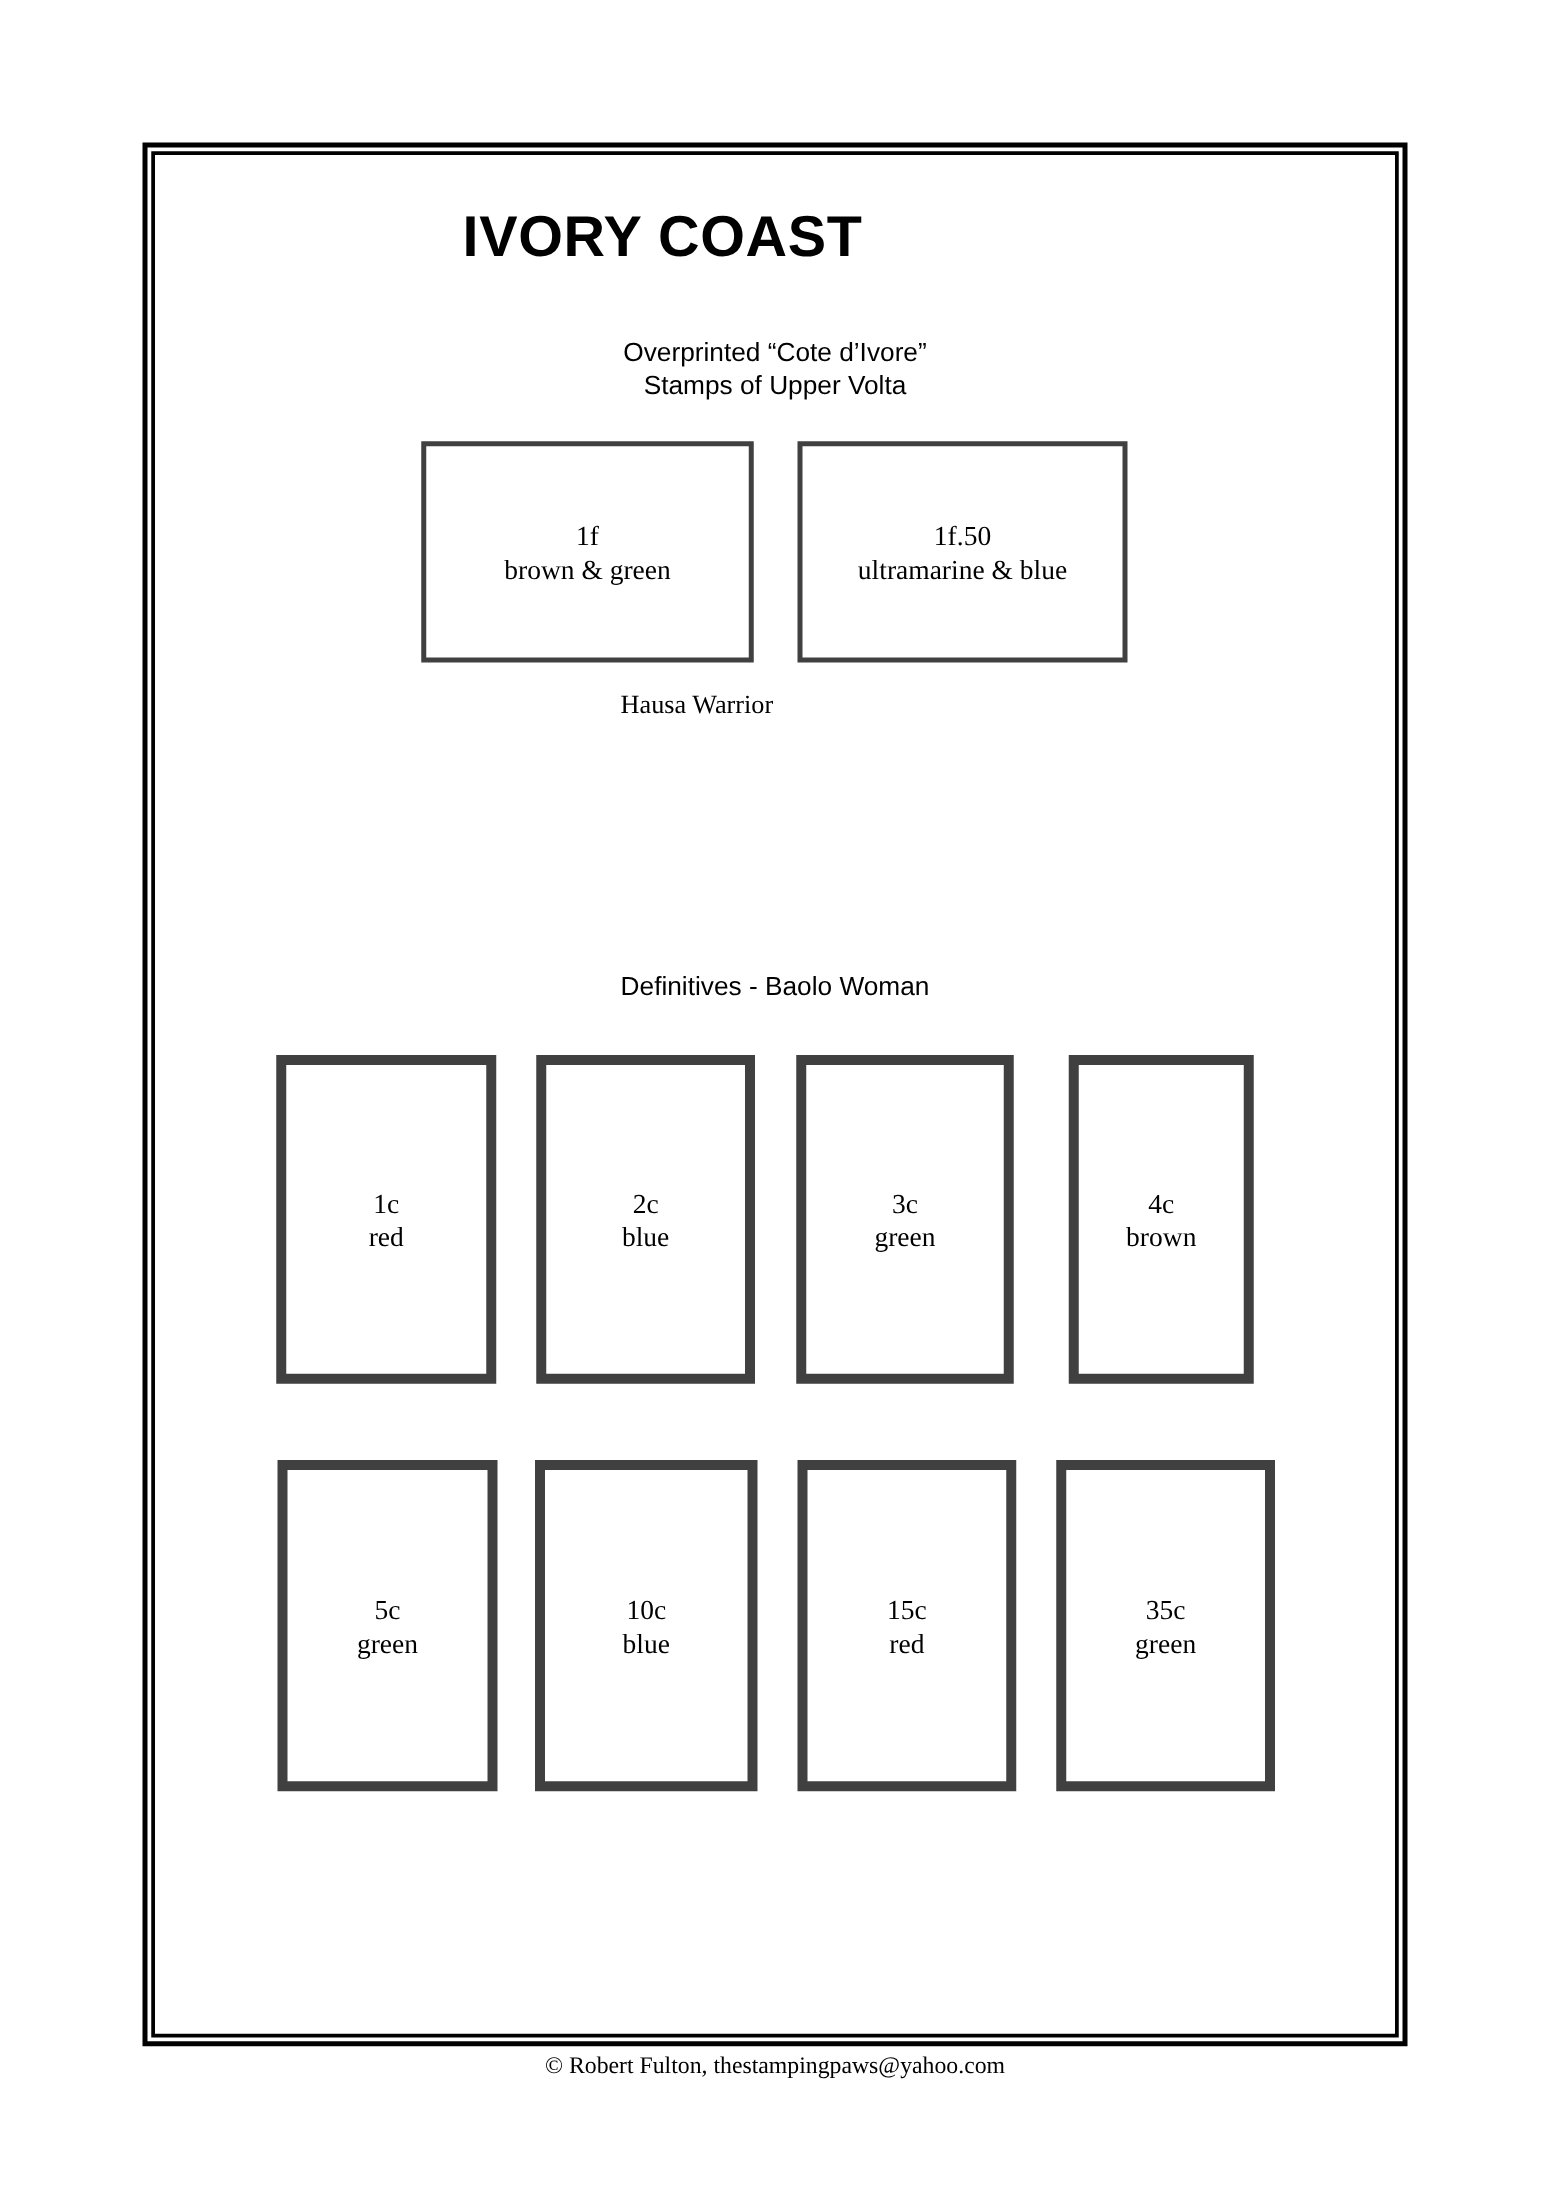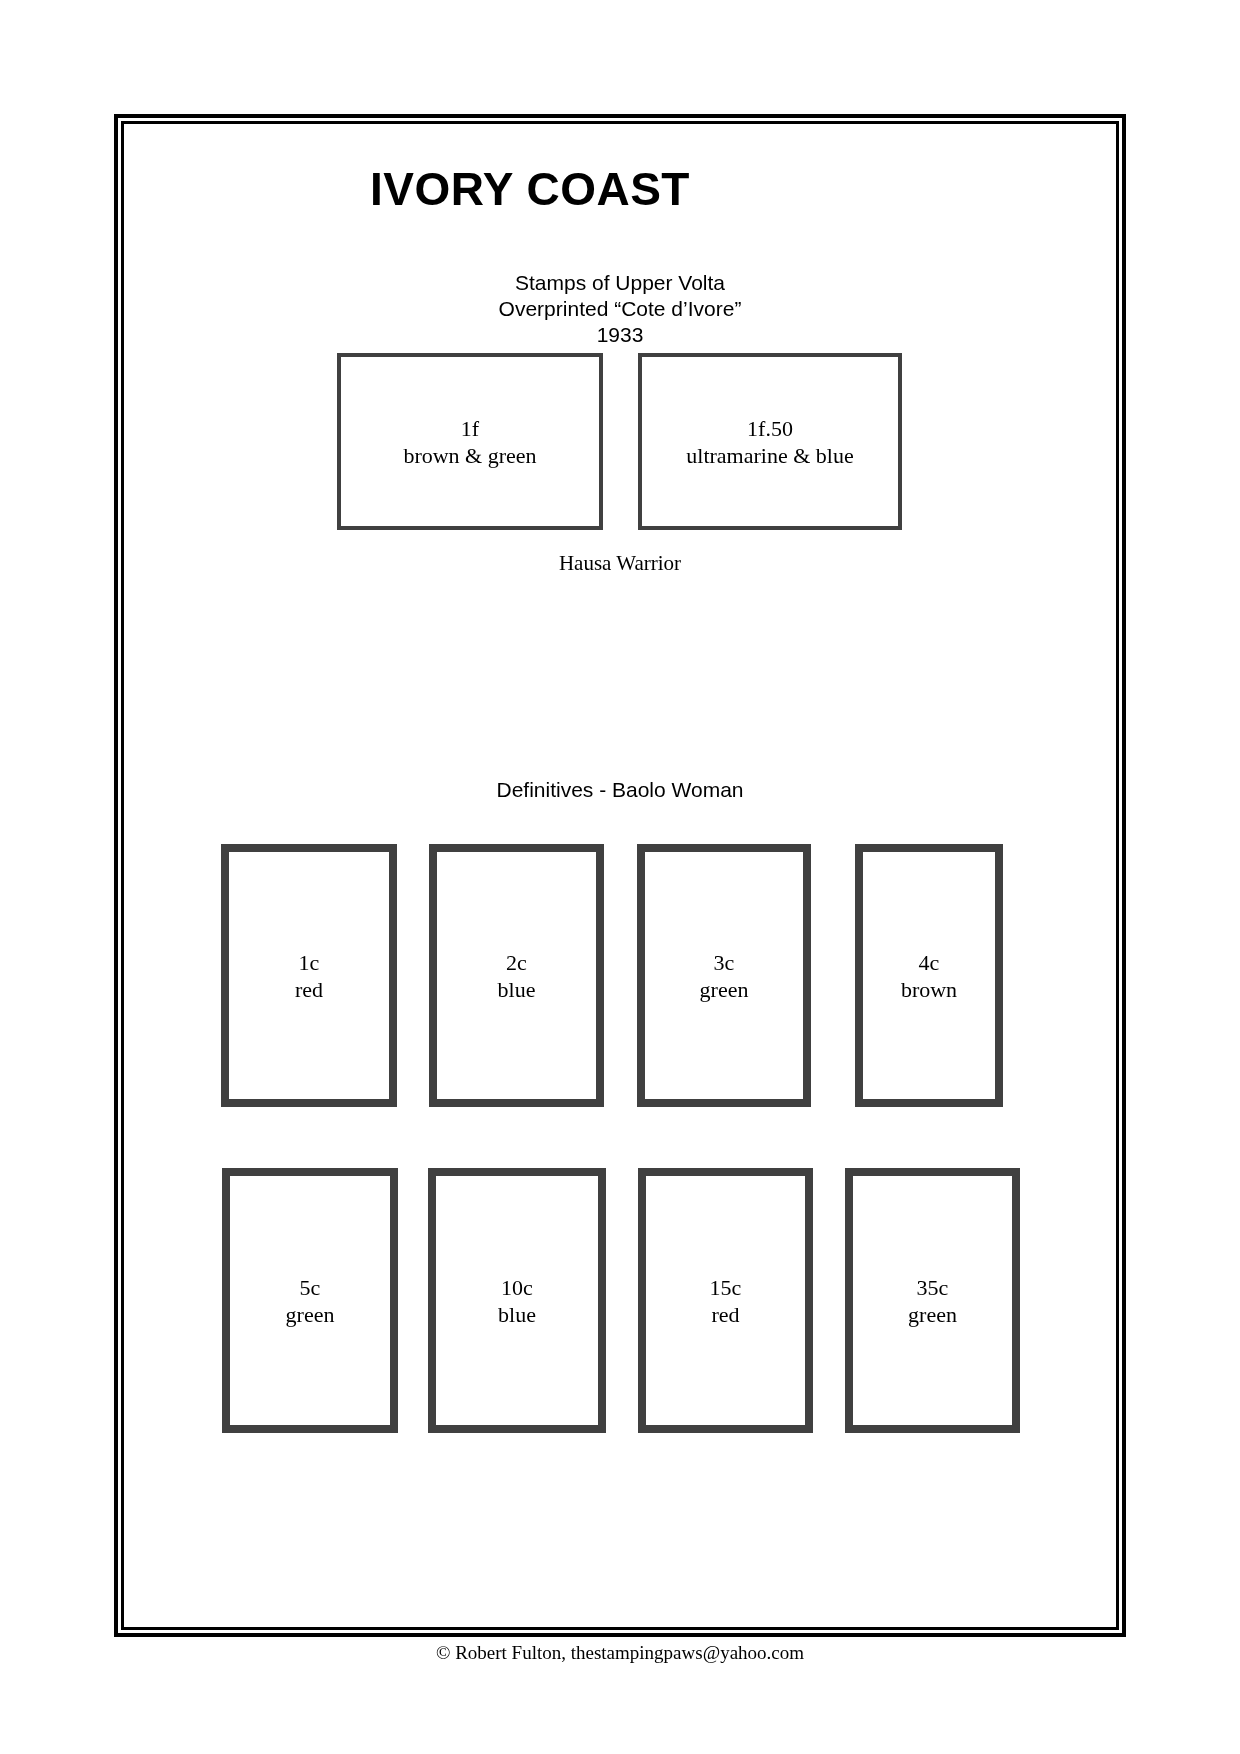--- a/index.html
+++ b/index.html
@@ -53,21 +53,21 @@
     justify-content: center;
     text-align: center;
     font-family: "Liberation Serif", serif;
     font-size: 22px;
     line-height: 27px;
   }
   .stamp-box.heavy { border-width: 4px; }
   .caption {
     position: absolute;
     left: 0; top: 551px;
-    width: 1240px;
+    width: 1115px;
     text-align: center;
     font-family: "Liberation Serif", serif;
     font-size: 21px;
   }
   .footer-credit {
     position: absolute;
     left: 0; top: 1642px;
     width: 1240px;
     text-align: center;
     font-family: "Liberation Serif", serif;
@@ -77,23 +77,22 @@
 </head>
 <body>
 
 <div class="frame-outer">
   <div class="frame-inner"></div>
 </div>
 
 <div class="page-title">IVORY COAST</div>
 
 <div class="heading-block heading-1933">
+  <div>Overprinted “Cote d’Ivore”</div>
   <div>Stamps of Upper Volta</div>
-  <div>Overprinted “Cote d’Ivore”</div>
-  <div>1933</div>
 </div>
 
 <div class="stamp-box heavy" style="left:337px;top:353px;width:266px;height:177px;">
   <div>
     <div>1f</div>
     <div>brown &amp; green</div>
   </div>
 </div>
 <div class="stamp-box heavy" style="left:638px;top:353px;width:264px;height:177px;">
   <div>

